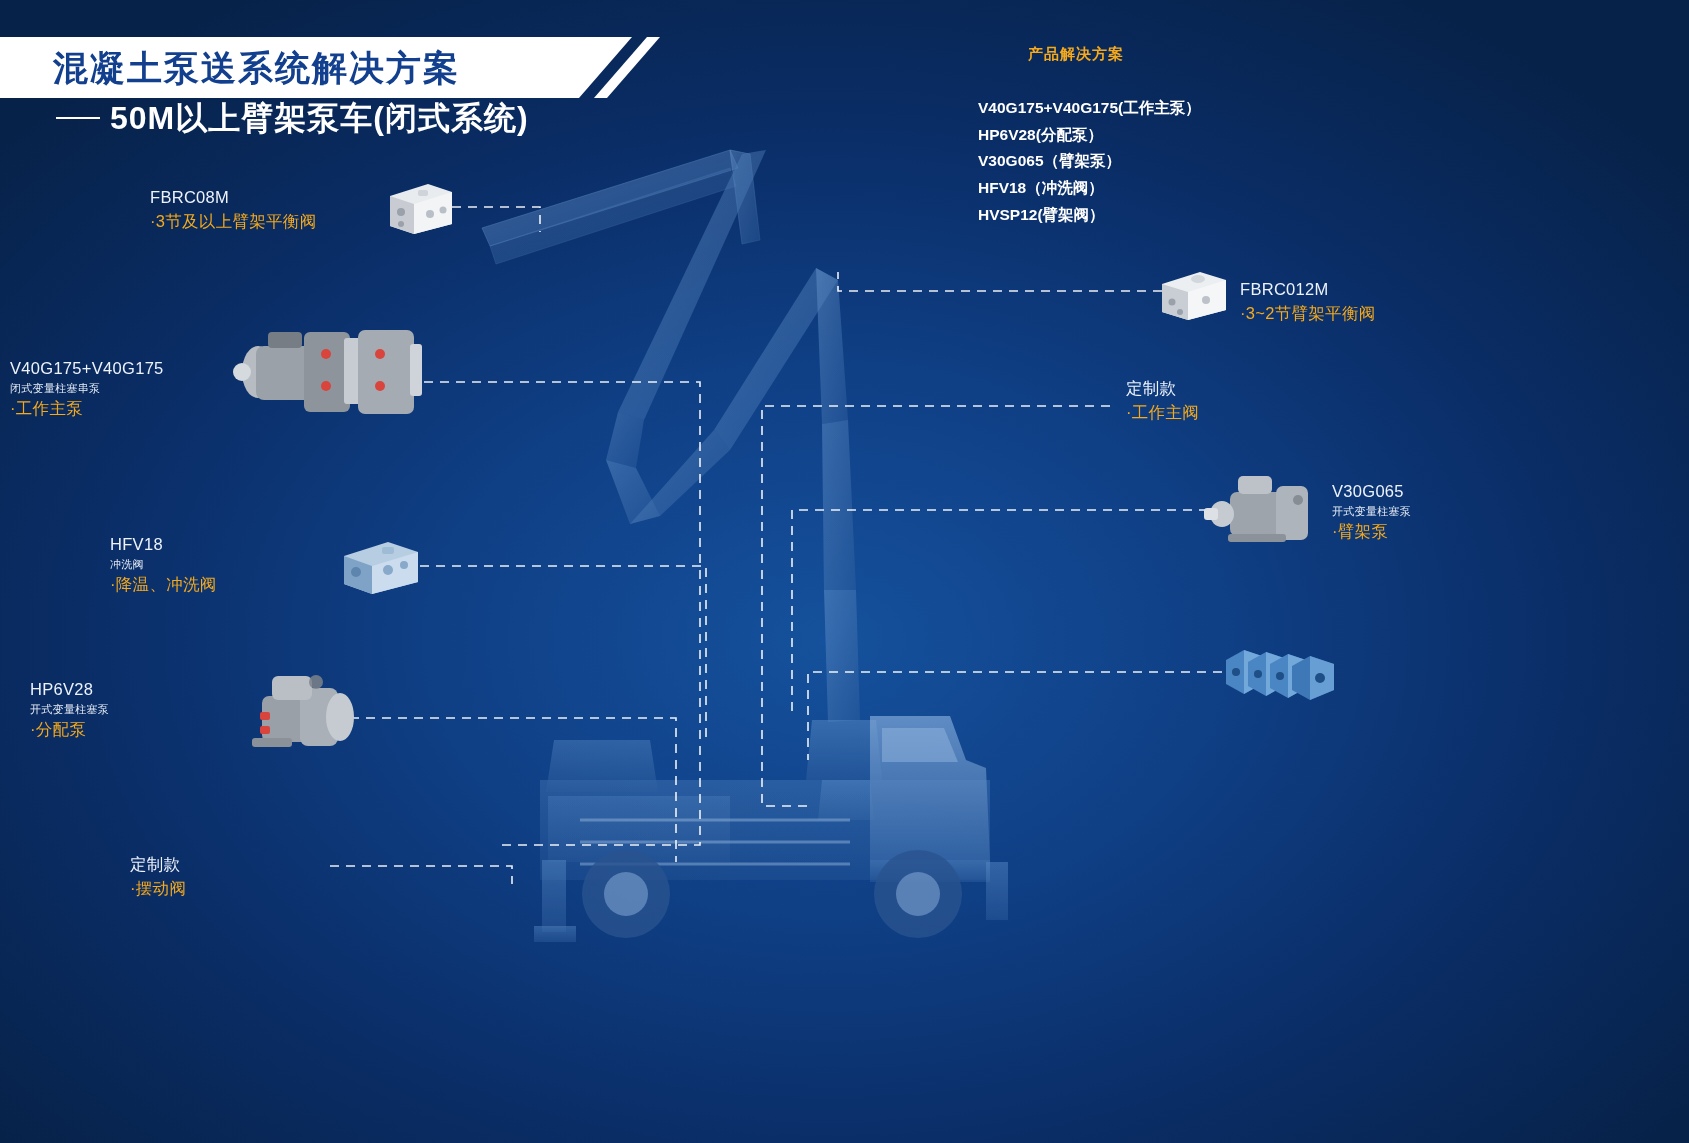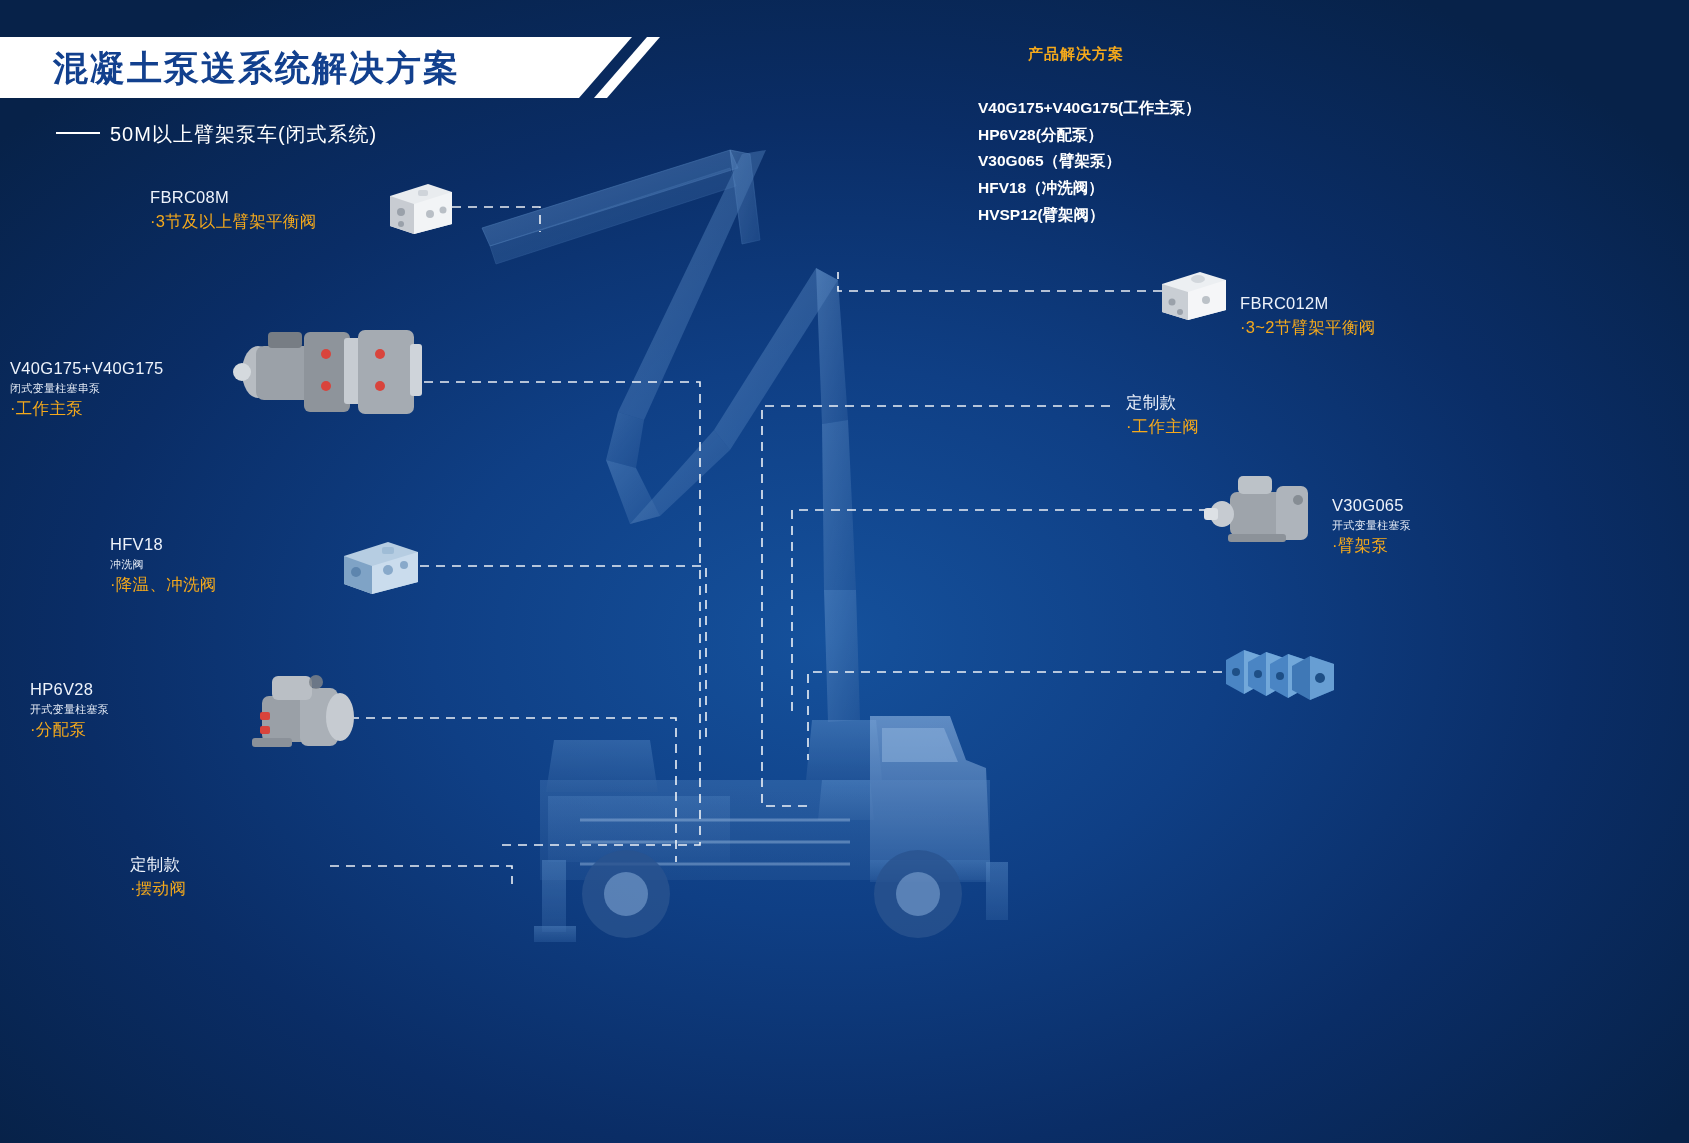--- a/index.html
+++ b/index.html
@@ -24,22 +24,22 @@
   }
   .banner-title{
     position:absolute;left:53px;top:46px;
     font-size:35px;font-weight:bold;color:#12408e;letter-spacing:2px;
     line-height:44px;white-space:nowrap;
   }
   .slashes{position:absolute;left:585px;top:37px;width:95px;height:61px;}
   .slash{position:absolute;top:0;width:13px;height:61px;background:#ffffff;
          transform:skewX(-41deg);transform-origin:top left;}
   .sub-title{
-    position:absolute;left:56px;top:116px;
-    font-size:20px;color:#ffffff;font-weight:400;letter-spacing:1px;
+    position:absolute;left:56px;top:100px;
+    font-size:32px;color:#ffffff;font-weight:700;letter-spacing:1px;
     white-space:nowrap;line-height:36px;
   }
   .sub-dash{display:inline-block;width:44px;height:2px;background:#fff;
             vertical-align:middle;margin-right:10px;margin-bottom:5px;}
 
   
   .sol-title{
     position:absolute;left:1028px;top:45px;font-size:15px;font-weight:bold;
     color:#f5a91b;letter-spacing:1px;white-space:nowrap;
   }
@@ -55,21 +55,21 @@
 
   
   .lines{position:absolute;inset:0;width:1689px;height:1143px;pointer-events:none;}
 
   
   .callout{position:absolute;white-space:nowrap;line-height:1.45;}
   .callout .code{font-size:16.5px;color:#eef3fb;letter-spacing:.3px;}
   .callout .desc{font-size:11px;color:#e6ecf6;letter-spacing:.3px;}
   .callout .hl{font-size:16.5px;color:#f5a91b;letter-spacing:.3px;}
   .callout.r-align{text-align:left;}
-  .callout.l-align{text-align:left;margin-top:14px;}
+  .callout.l-align{text-align:left;}
 
   
   .part{position:absolute;}
   .part svg{display:block;}
 </style>
 </head>
 <body>
 
 <div id="stage">
 

